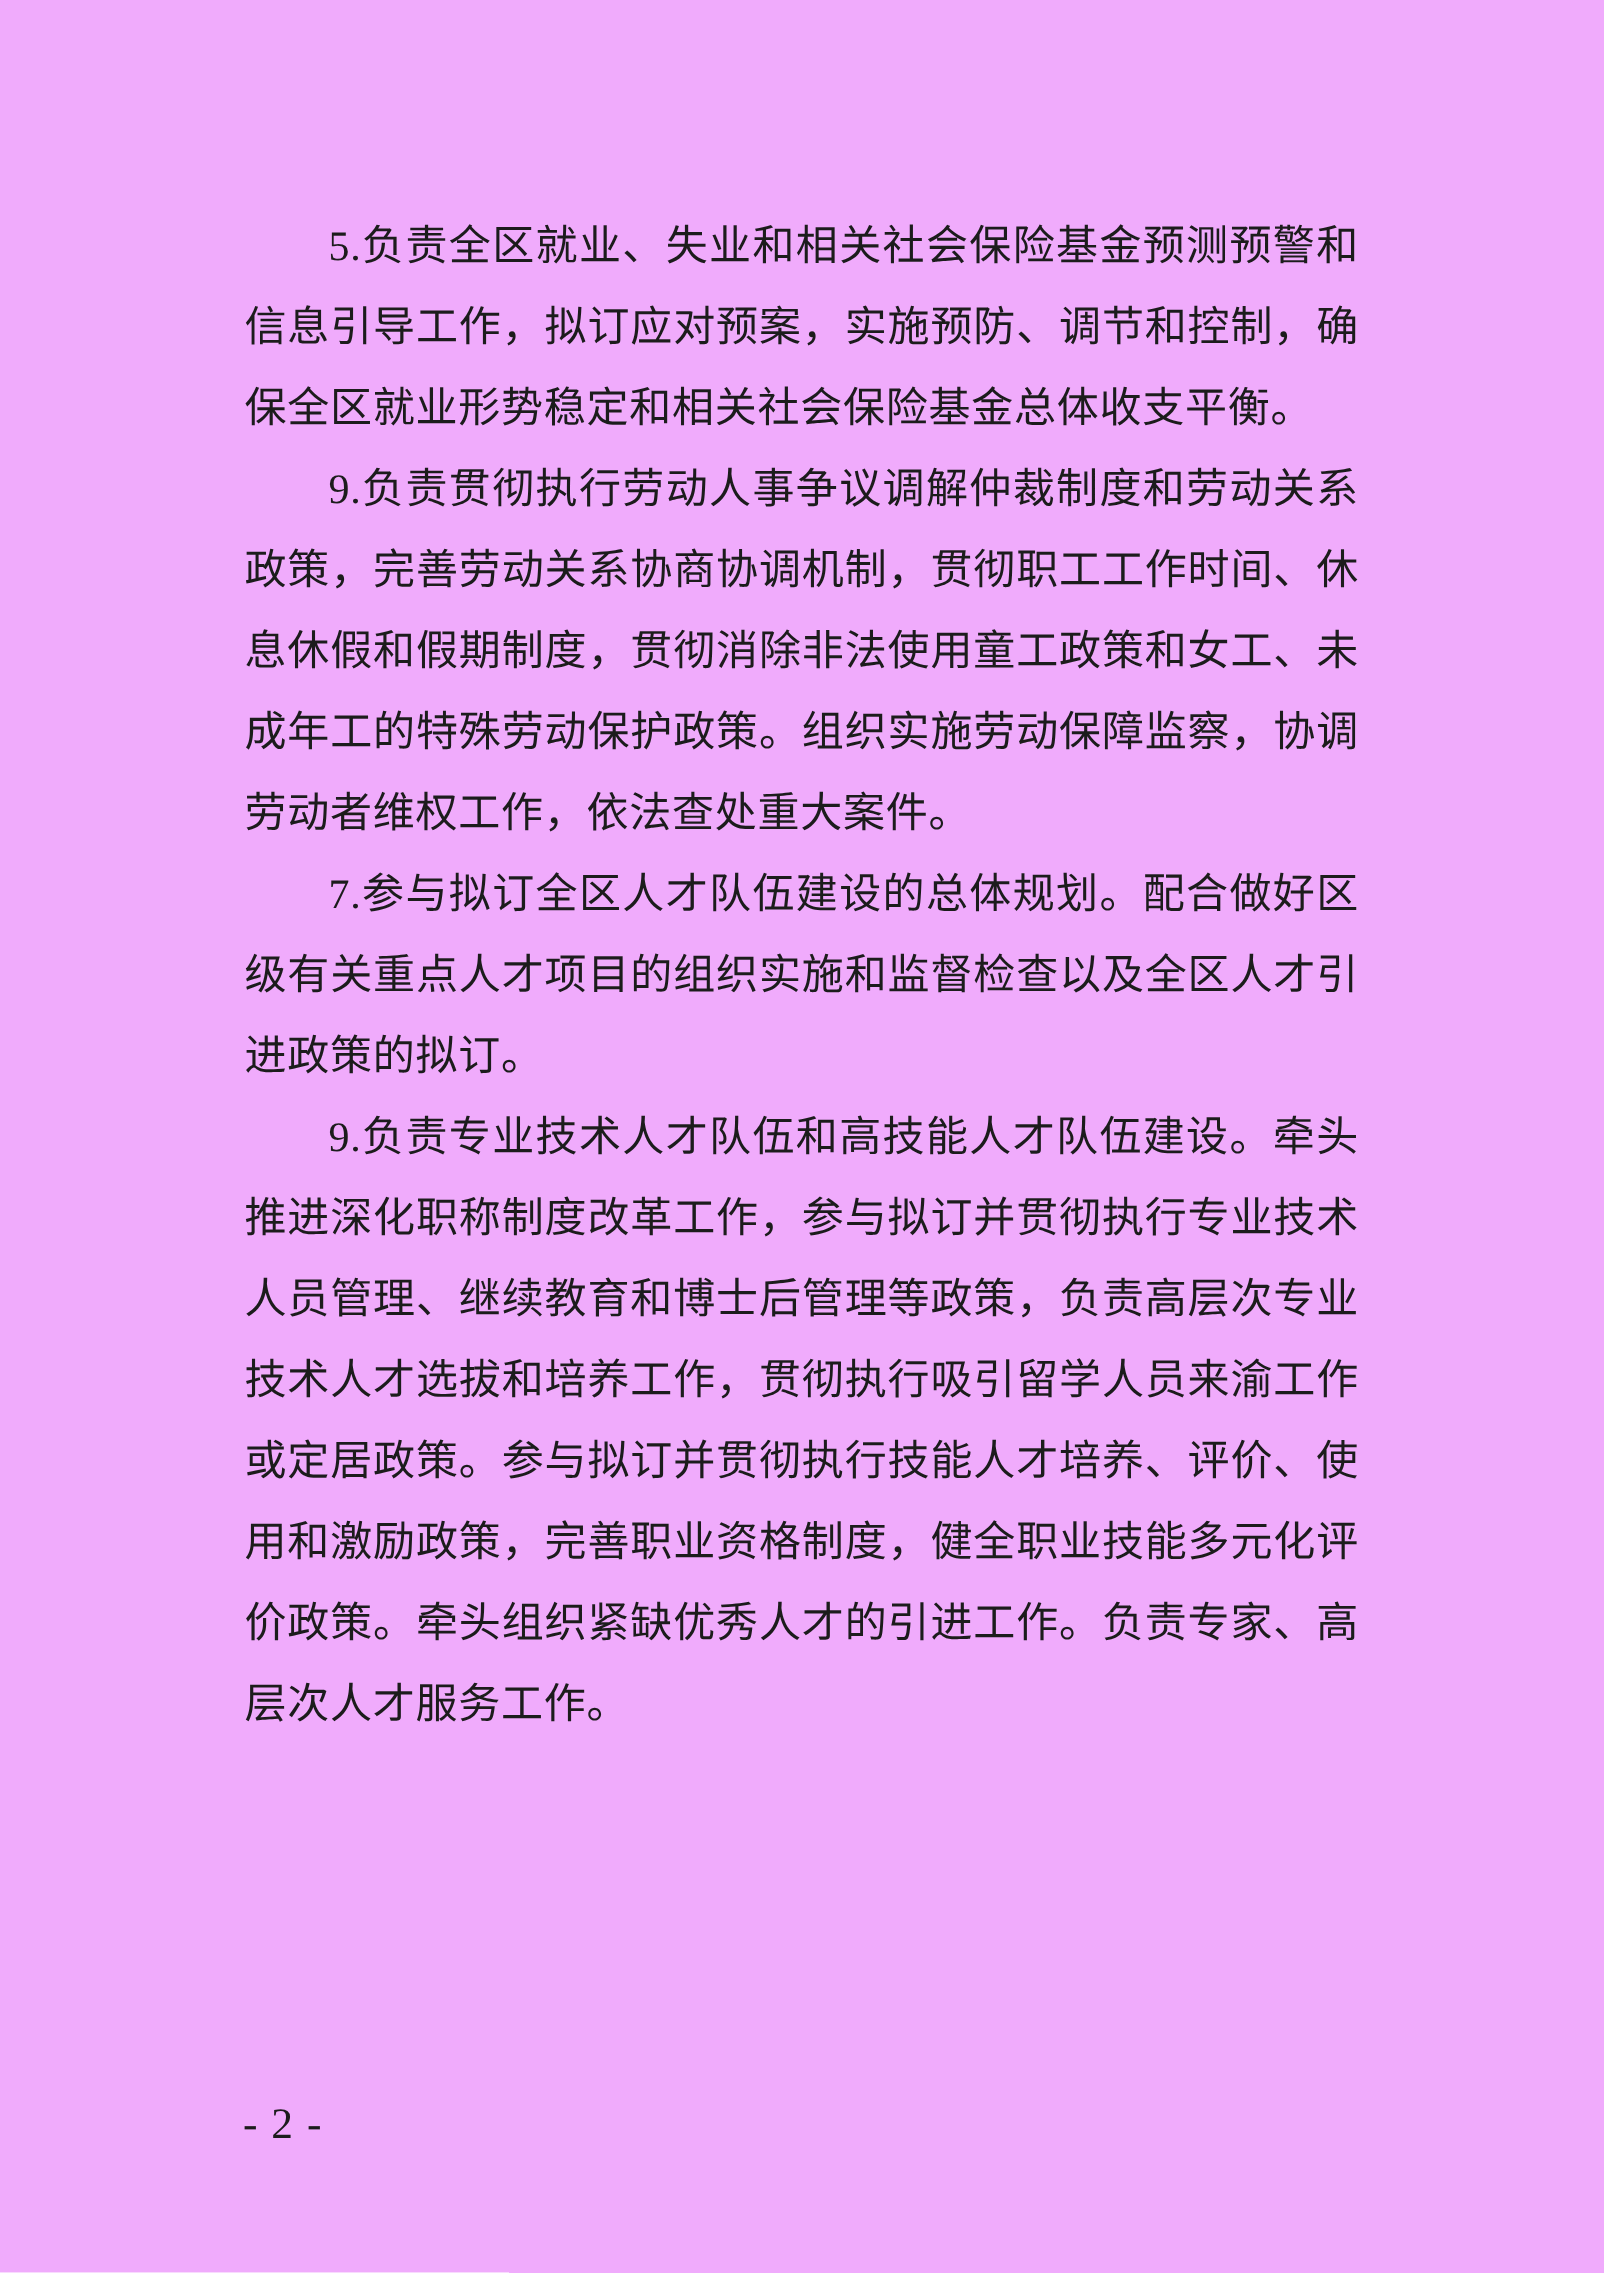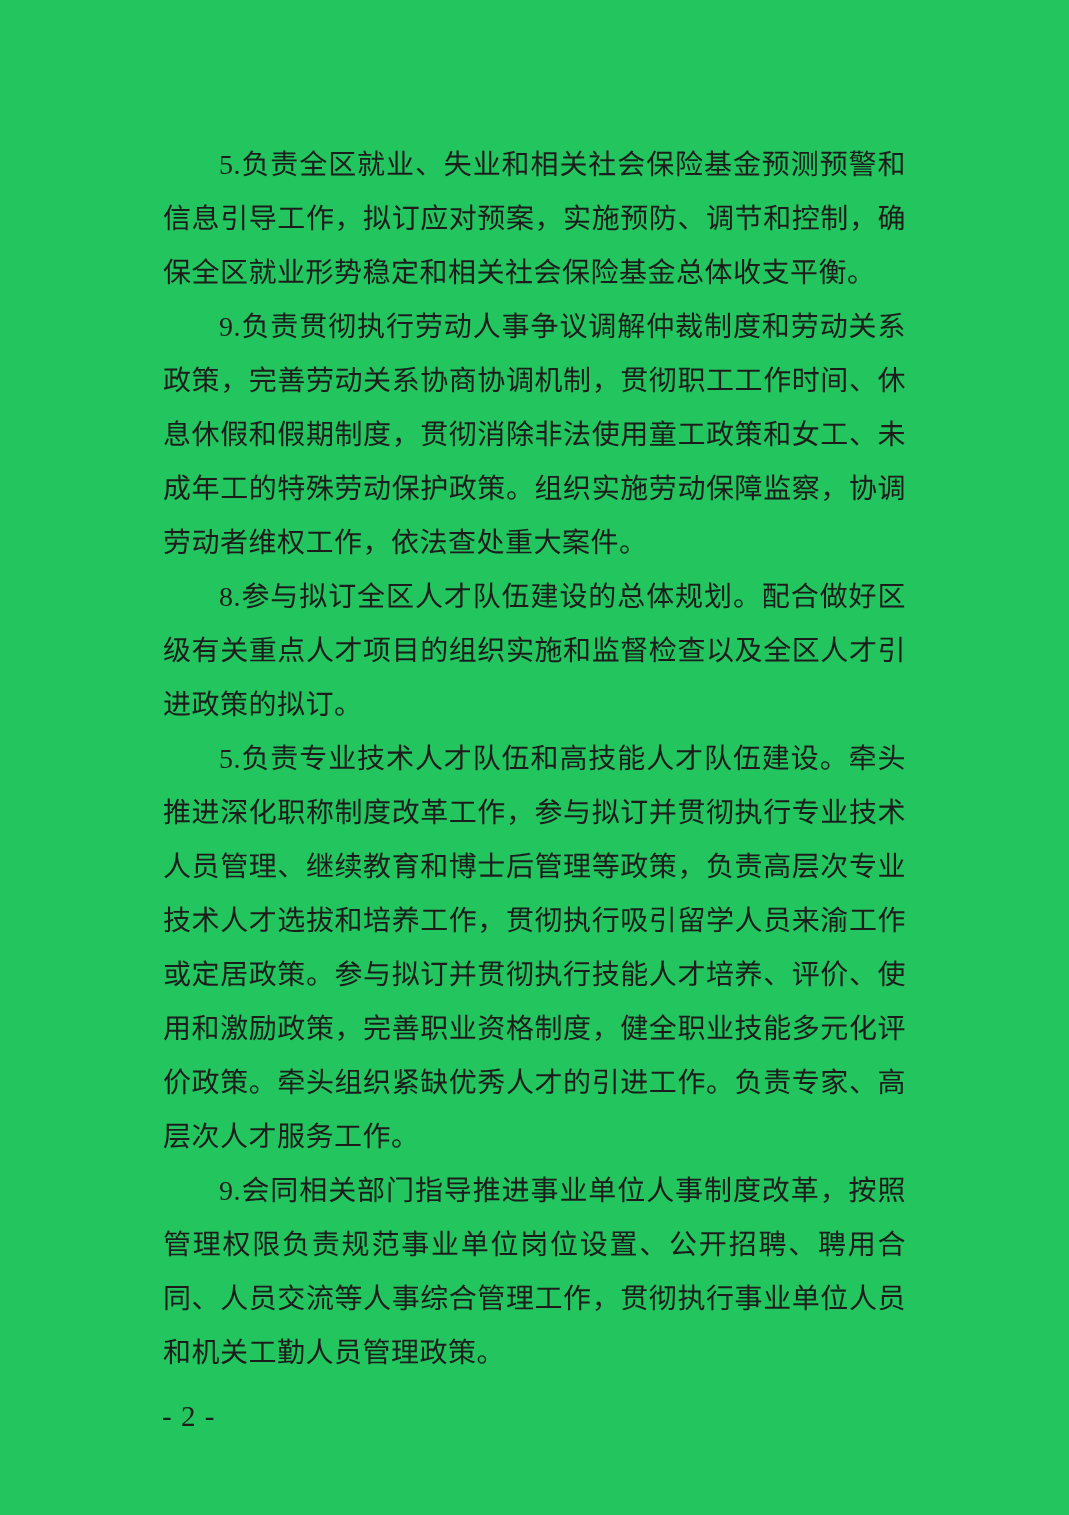--- a/index.html
+++ b/index.html
@@ -5,21 +5,21 @@
 <style>
   html, body {
     margin: 0;
     padding: 0;
     background: #ffffff;
   }
   .page {
     position: relative;
     width: 1069px;
     height: 1515px;
-    background: #22c55e;
+    background: #f0abfc;
     overflow: hidden;
     color: #1c1c1c;
   }
   .content {
     position: absolute;
     left: 163px;
     top: 138px;
     width: 743px;
   }
   .para {
@@ -43,18 +43,17 @@
     color: #1c1c1c;
   }
 </style>
 </head>
 <body>
 
 <div class="page">
   <main class="content">
     <p class="para">5.负责全区就业、失业和相关社会保险基金预测预警和信息引导工作，拟订应对预案，实施预防、调节和控制，确保全区就业形势稳定和相关社会保险基金总体收支平衡。</p>
     <p class="para">9.负责贯彻执行劳动人事争议调解仲裁制度和劳动关系政策，完善劳动关系协商协调机制，贯彻职工工作时间、休息休假和假期制度，贯彻消除非法使用童工政策和女工、未成年工的特殊劳动保护政策。组织实施劳动保障监察，协调劳动者维权工作，依法查处重大案件。</p>
-    <p class="para">8.参与拟订全区人才队伍建设的总体规划。配合做好区级有关重点人才项目的组织实施和监督检查以及全区人才引进政策的拟订。</p>
-    <p class="para">5.负责专业技术人才队伍和高技能人才队伍建设。牵头推进深化职称制度改革工作，参与拟订并贯彻执行专业技术人员管理、继续教育和博士后管理等政策，负责高层次专业技术人才选拔和培养工作，贯彻执行吸引留学人员来渝工作或定居政策。参与拟订并贯彻执行技能人才培养、评价、使用和激励政策，完善职业资格制度，健全职业技能多元化评价政策。牵头组织紧缺优秀人才的引进工作。负责专家、高层次人才服务工作。</p>
-    <p class="para">9.会同相关部门指导推进事业单位人事制度改革，按照管理权限负责规范事业单位岗位设置、公开招聘、聘用合同、人员交流等人事综合管理工作，贯彻执行事业单位人员和机关工勤人员管理政策。</p>
+    <p class="para">7.参与拟订全区人才队伍建设的总体规划。配合做好区级有关重点人才项目的组织实施和监督检查以及全区人才引进政策的拟订。</p>
+    <p class="para">9.负责专业技术人才队伍和高技能人才队伍建设。牵头推进深化职称制度改革工作，参与拟订并贯彻执行专业技术人员管理、继续教育和博士后管理等政策，负责高层次专业技术人才选拔和培养工作，贯彻执行吸引留学人员来渝工作或定居政策。参与拟订并贯彻执行技能人才培养、评价、使用和激励政策，完善职业资格制度，健全职业技能多元化评价政策。牵头组织紧缺优秀人才的引进工作。负责专家、高层次人才服务工作。</p>
   </main>
   <div class="page-number">- 2 -</div>
 </div>
 
 </body></html>

